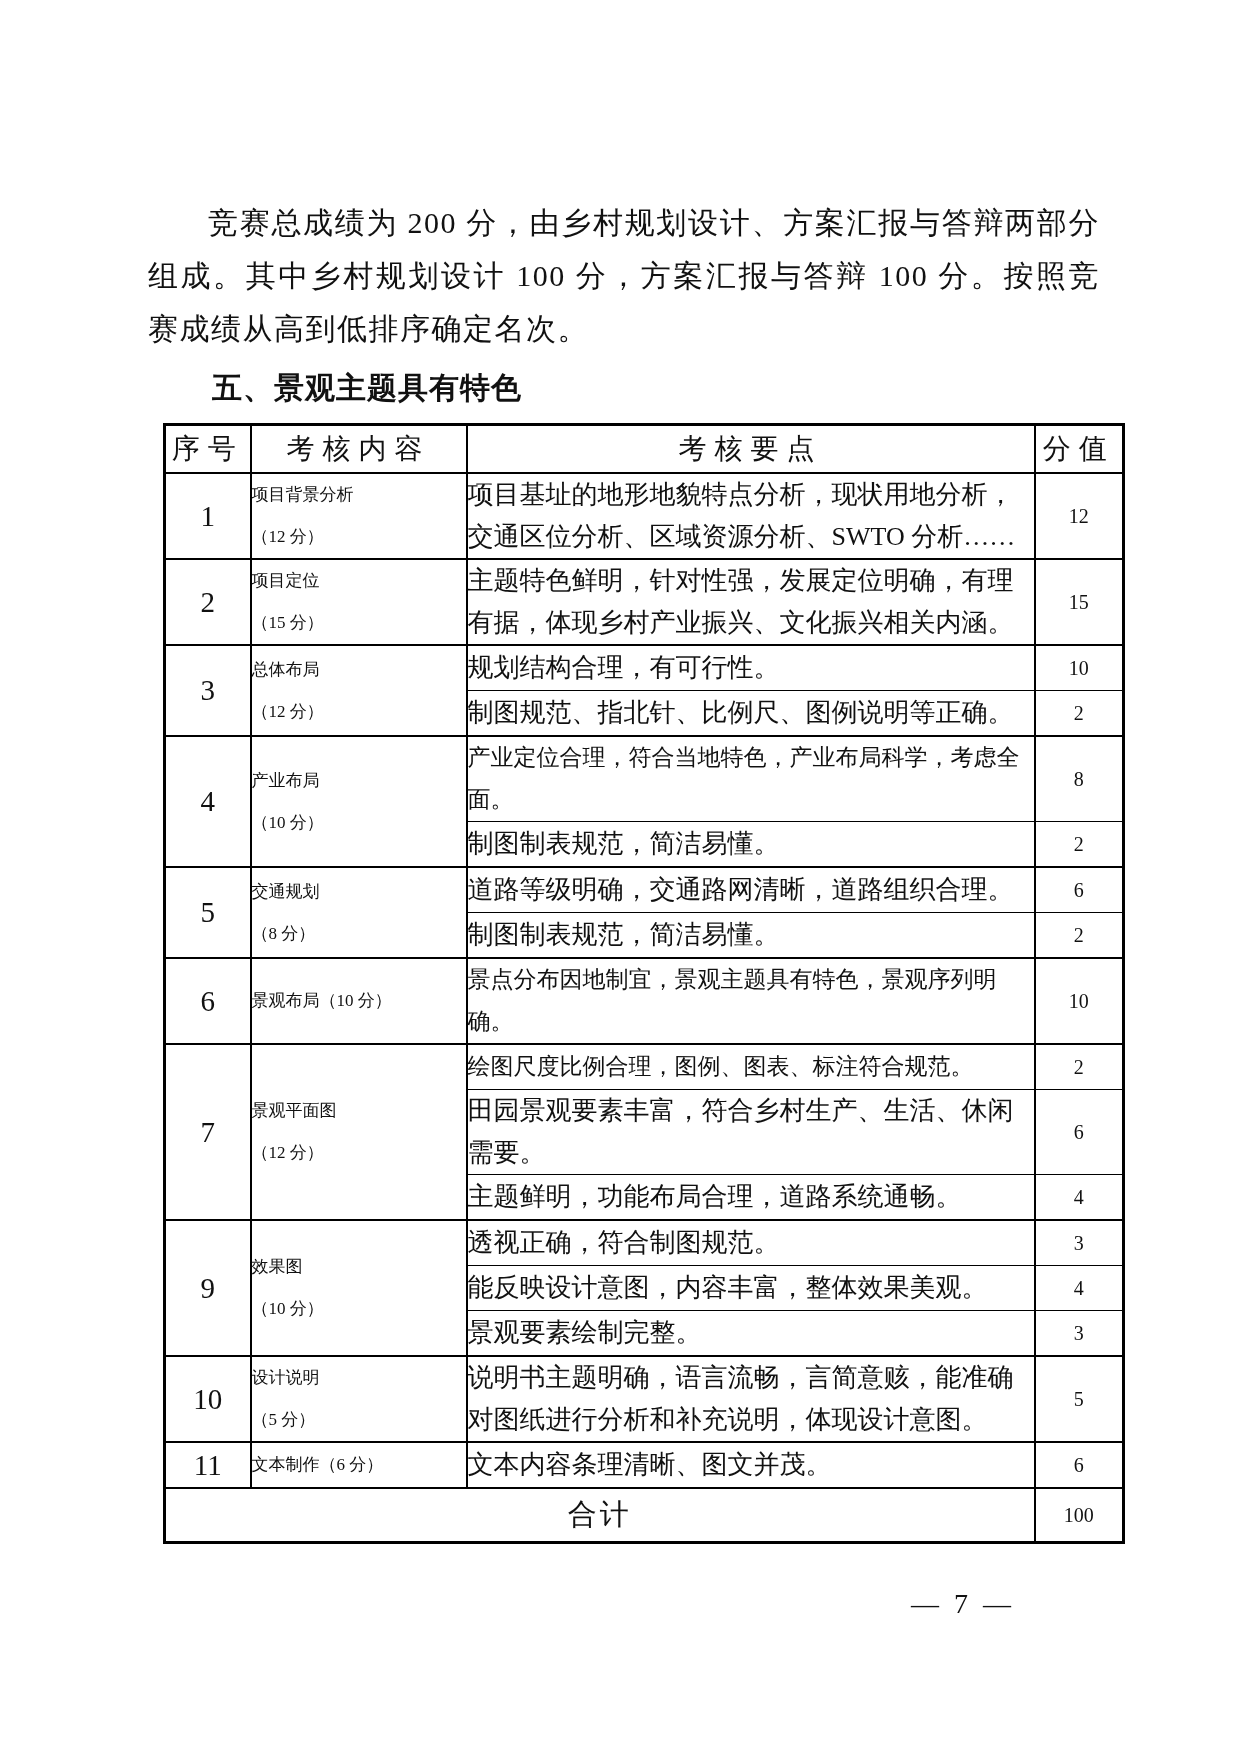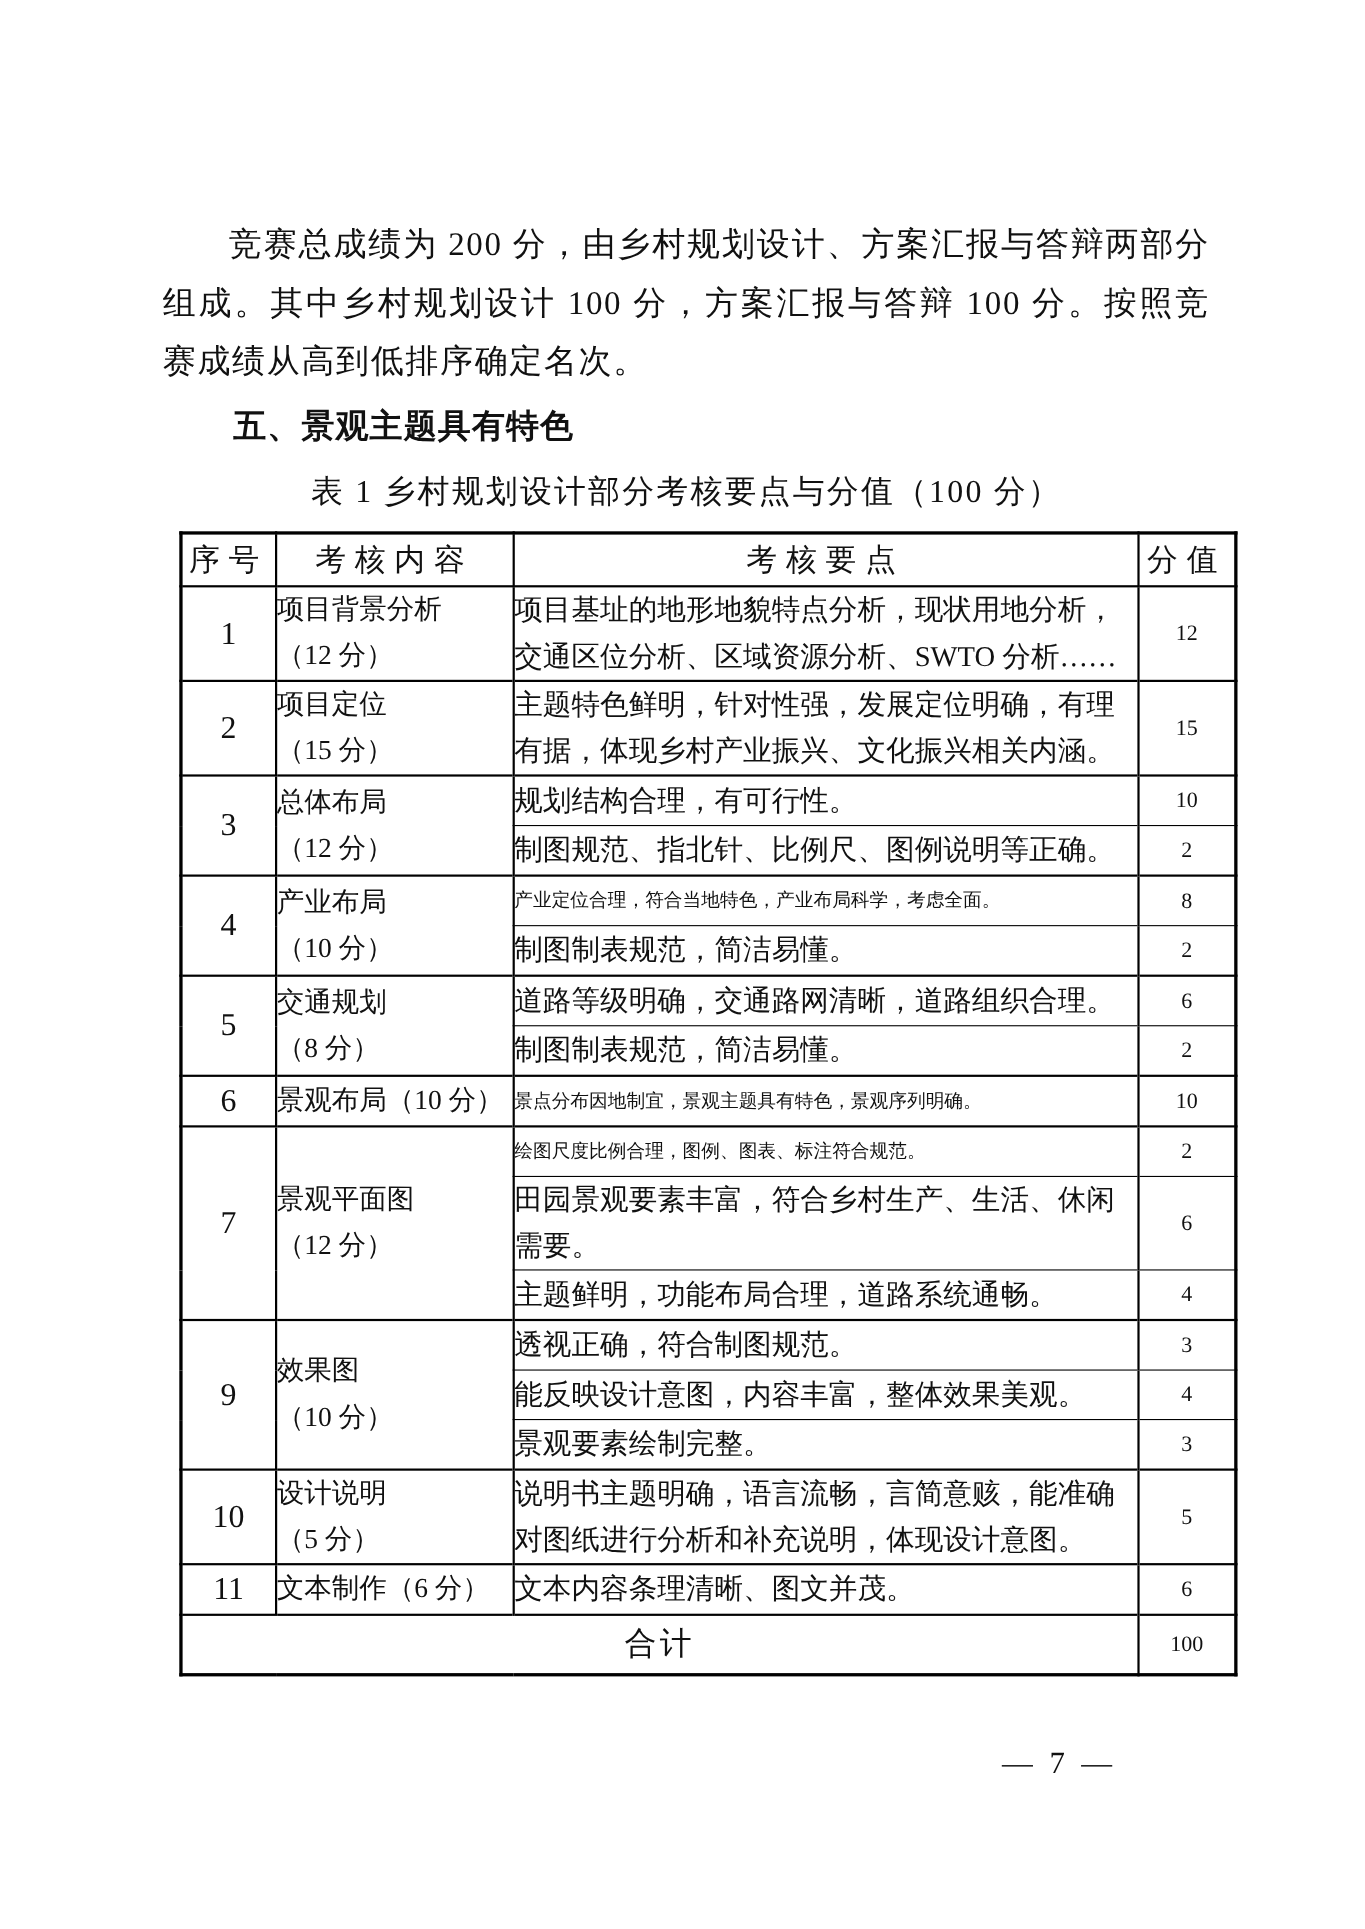--- a/index.html
+++ b/index.html
@@ -42,45 +42,44 @@
   .score-table thead th { border-bottom:2.5px solid #000; }
 
   .score-table thead th {
     height:46px; font-weight:normal; font-size:28px; letter-spacing:8px;
     text-align:center;
   }
   .score-table td { height:44px; }
 
   .cell-no    { text-align:center; font-size:29px; }
   .cell-content {
-    font-size:25px; line-height:42px; white-space:pre; padding:2px 4px 2px 6px;
+    font-size:17px; line-height:42px; white-space:pre; padding:2px 4px 2px 6px;
     text-align:left;
     margin-left:12px;
   }
   .cell-point {
     font-size:26px; line-height:42px; padding:1px 5px; text-align:left;margin-top:40px;
   }
-  .cell-point.small { font-size:17px; }
+  .cell-point.small { font-size:23px; }
   .cell-score { text-align:center; font-size:20px;margin-left:42px; }
   tr.total-row td { height:52px; }
   .cell-total { text-align:center; font-size:29px; letter-spacing:3px; }
 
   .page-number {
     position:absolute; top:1588px; right:246px;
     font-size:28px; letter-spacing:4px; white-space:nowrap;
   }
 </style>
 </head>
 <body>
 
 <div class="page">
   <div class="content">
     <p class="para">竞赛总成绩为 200 分，由乡村规划设计、方案汇报与答辩两部分组成。其中乡村规划设计 100 分，方案汇报与答辩 100 分。按照竞赛成绩从高到低排序确定名次。</p>
     <h2 class="section-heading">五、景观主题具有特色</h2>
-    <div class="table-title">表 1 乡村规划设计部分考核要点与分值（100 分）</div>
 
     <table class="score-table">
       <colgroup>
         <col class="c-no">
           <col class="c-content">
           <col class="c-point">
           <col class="c-score">
       </colgroup>
       <thead>
         <tr class="group-start">

